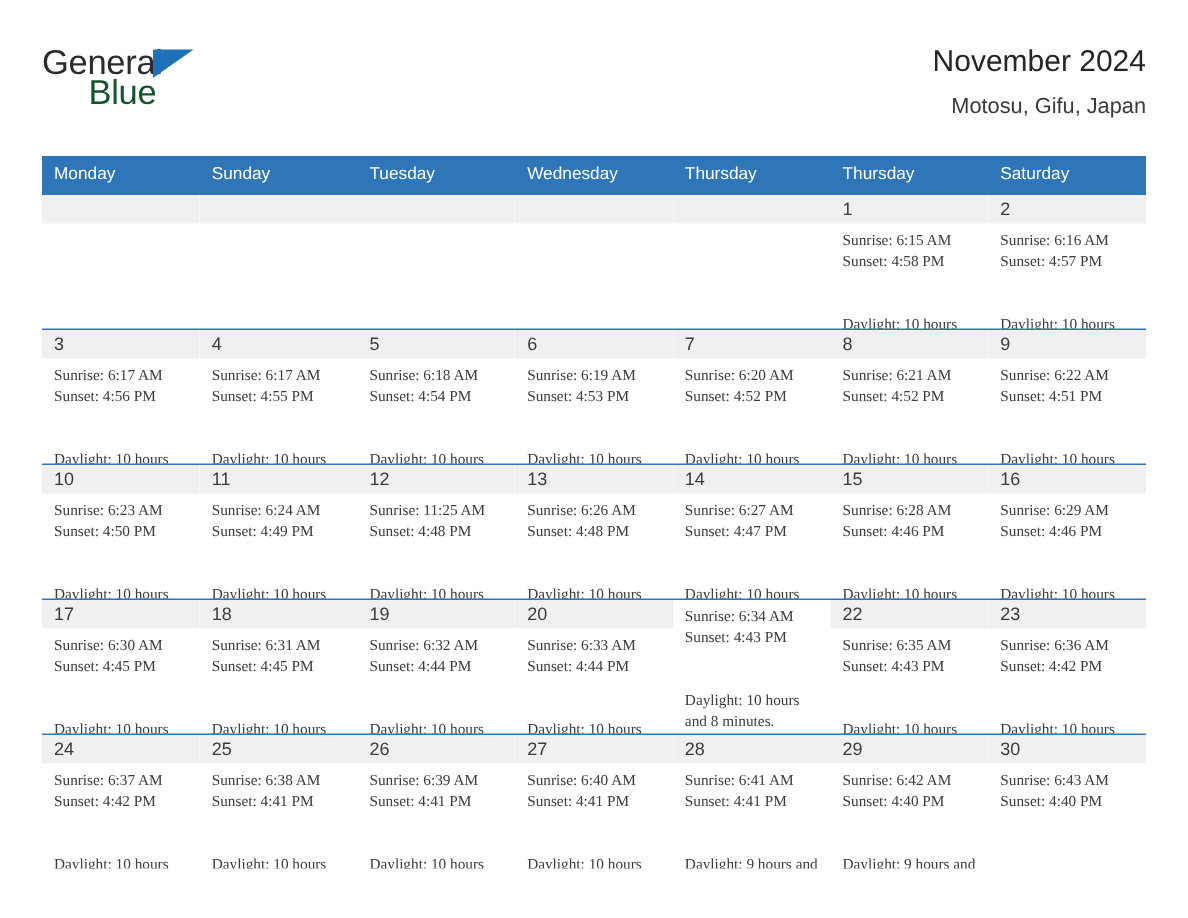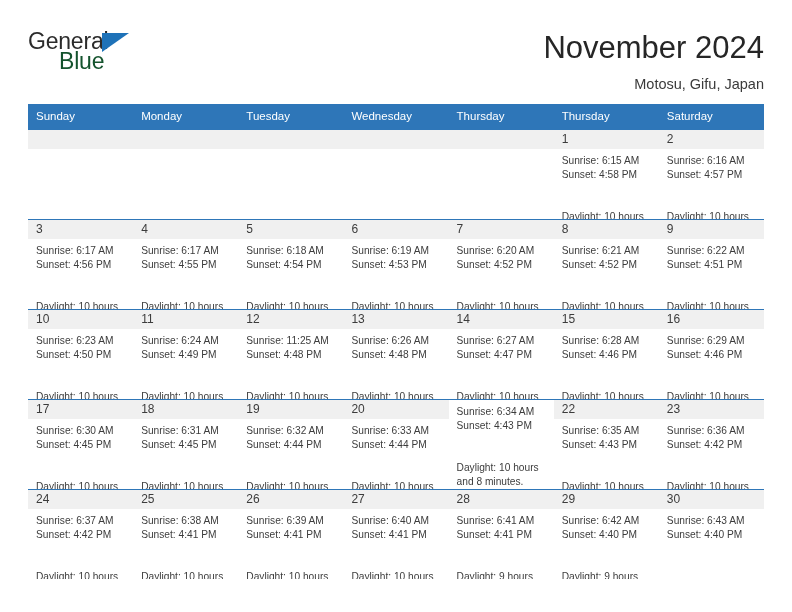--- a/index.html
+++ b/index.html
@@ -62,21 +62,21 @@
     color: #14532d;
     font-family: "Liberation Sans", sans-serif;
     letter-spacing: -0.2px;
   }
 
   .title-block {
     text-align: right;
     padding-top: 0px;
   }
   .title-month {
-    font-size: 31px;
+    font-size: 20px;
     color: #262626;
     font-weight: 400;
     line-height: 1.15;
     white-space: nowrap;
   }
   .title-location {
     font-size: 14.5px;
     color: #3a3a3a;
     font-weight: 400;
     margin-top: 10px;
@@ -123,20 +123,21 @@
     height: 19px;
     box-sizing: border-box;
     padding-left: 8px;
     font-size: 12px;
     color: #3c3c3c;
     line-height: 19px;
   }
   .day-body {
     padding: 5px 7px 0 8px;
     box-sizing: border-box;
+    font-family: Liberation Serif, serif;
   }
   .day-line {
     font-size: 10.2px;
     color: #3c3c3c;
     line-height: 14.2px;
     white-space: nowrap;
   }
   .day-line.wrap {
     white-space: normal;
     margin-top: 28px;
@@ -154,22 +155,22 @@
       <span class="logo-blue">Blue</span>
     </div>
     <div class="title-block">
       <div class="title-month">November 2024</div>
       <div class="title-location">Motosu, Gifu, Japan</div>
     </div>
   </div>
 
   <div class="calendar">
     <div class="weekdays" id="weekday-row">
+        <div class="weekday">Monday</div>
         <div class="weekday">Sunday</div>
-        <div class="weekday">Monday</div>
         <div class="weekday">Tuesday</div>
         <div class="weekday">Wednesday</div>
         <div class="weekday">Thursday</div>
         <div class="weekday">Thursday</div>
         <div class="weekday">Saturday</div>
       </div>
     <div id="weeks-container">
         <div class="week">
           <div class="day-cell empty">
             <div class="day-number-band"></div>

